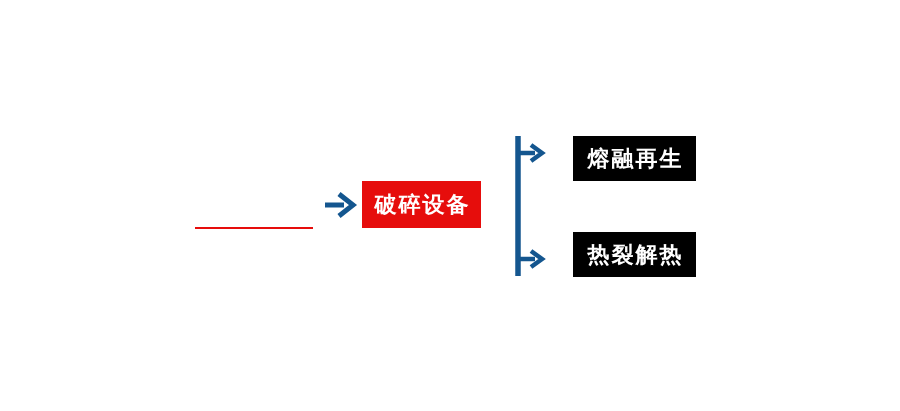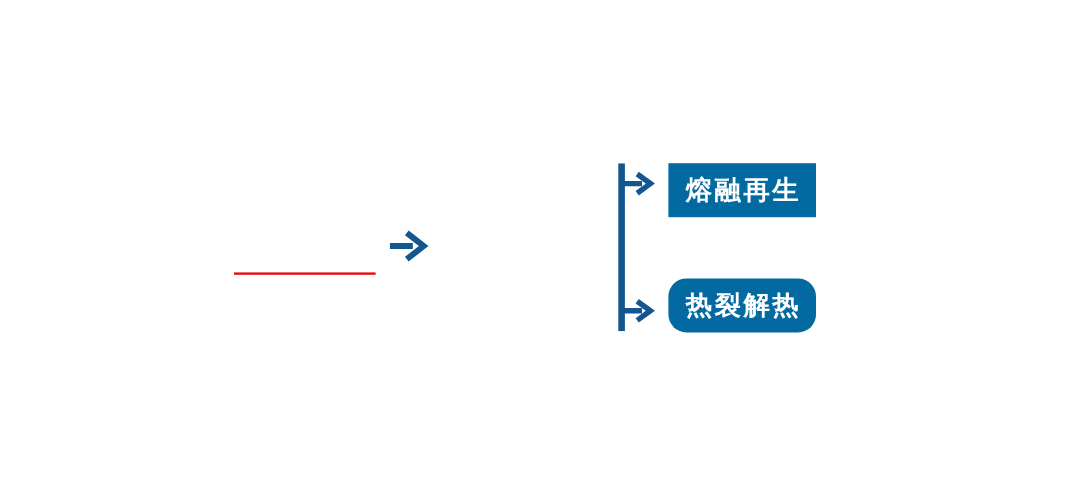--- a/index.html
+++ b/index.html
@@ -20,32 +20,32 @@
     display: flex;
     align-items: center;
     justify-content: center;
     color: #ffffff;
     font-size: 22px;
     font-weight: 700;
     letter-spacing: 2px;
     text-indent: 2px;
     white-space: nowrap;
   }
-  .node-blue { background: #0369a1; }
+  .node-blue { background: #000000; margin-left: 16px; }
   .node-red  { background: #e60d0c; }
 
   .node-waste   { left: 196px; top: 180px; width: 116px; height: 46px; }
   .waste-underline {
     position: absolute;
     left: 195px; top: 227px; width: 118px; height: 2px;
     background: #e60d0c;
   }
   .node-crush   { left: 362px; top: 181px; width: 119px; height: 47px; }
   .node-melt    { left: 557px; top: 136px; width: 123px; height: 45px; }
-  .node-pyro    { left: 557px; top: 232px; width: 123px; height: 45px; border-radius: 15px; }
+  .node-pyro    { left: 557px; top: 232px; width: 123px; height: 45px; }
 
   .arrow-main {
     position: absolute;
     left: 324px; top: 190px;
   }
   .branch-connector {
     position: absolute;
     left: 515px; top: 136px;
   }
   svg line, svg polyline {
@@ -59,20 +59,23 @@
 
 <div class="canvas">
 
   <div class="waste-underline"></div>
 
   <svg class="arrow-main" width="34" height="30" viewBox="0 0 34 30">
     <line x1="1" y1="15" x2="20" y2="15" stroke-width="5" stroke="#14568f"></line>
     <polyline points="15,4 29,15 15,26" stroke-width="5" stroke="#14568f"></polyline>
   </svg>
 
+  <div class="node node-red node-crush">
+    <span>破碎设备</span>
+  </div>
 
   <svg class="branch-connector" width="34" height="140" viewBox="0 0 34 140">
     <line x1="3" y1="0" x2="3" y2="140" stroke-width="5.5" stroke="#14568f"></line>
     <line x1="3" y1="17" x2="20" y2="17" stroke-width="4.5" stroke="#14568f"></line>
     <polyline points="16,9 27,17 16,25" stroke-width="4.5" stroke="#14568f"></polyline>
     <line x1="3" y1="123" x2="20" y2="123" stroke-width="4.5" stroke="#14568f"></line>
     <polyline points="16,115 27,123 16,131" stroke-width="4.5" stroke="#14568f"></polyline>
   </svg>
 
   <div class="node node-blue node-melt">

